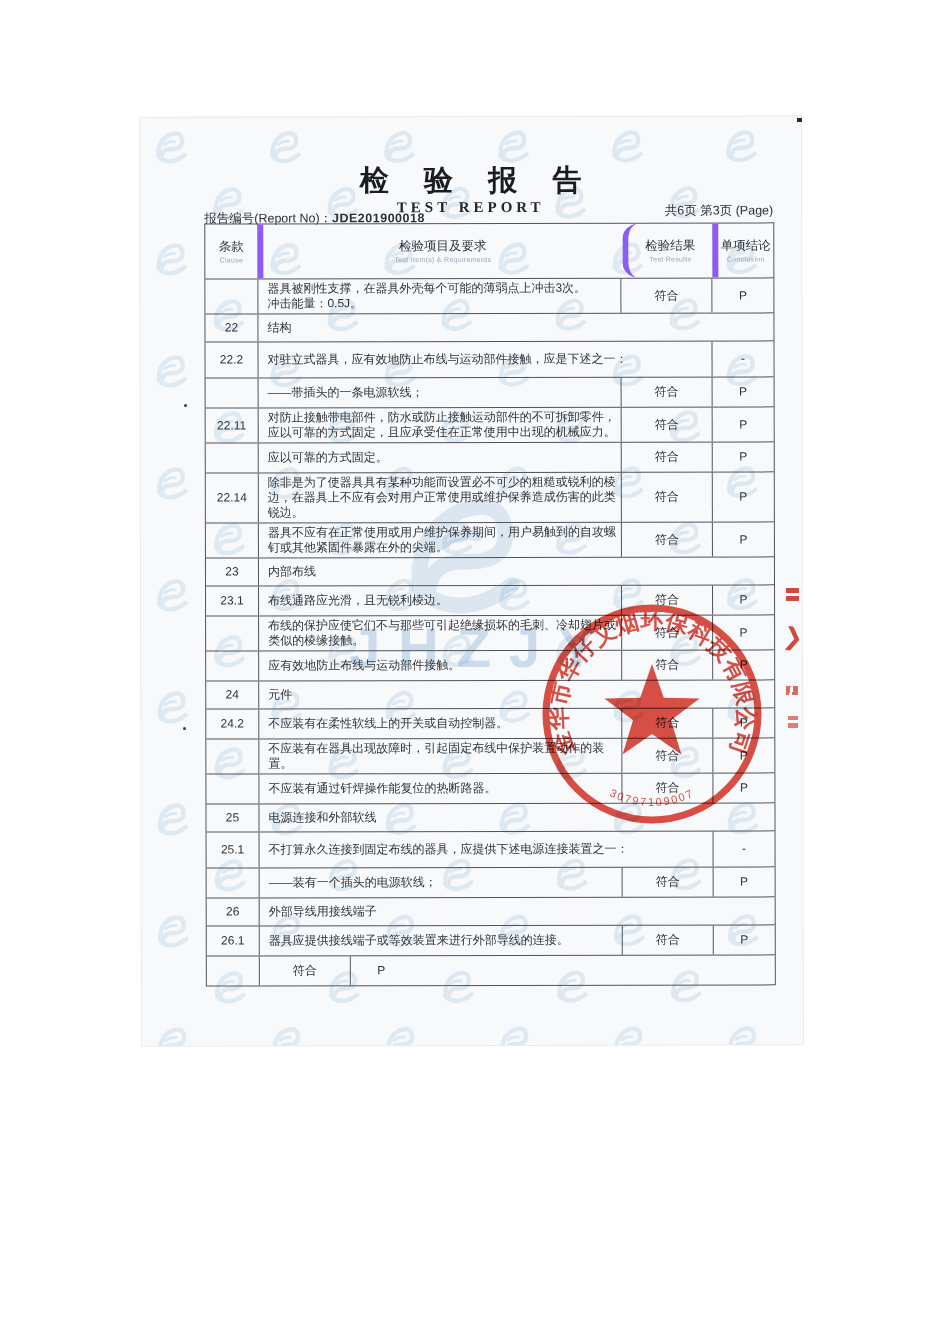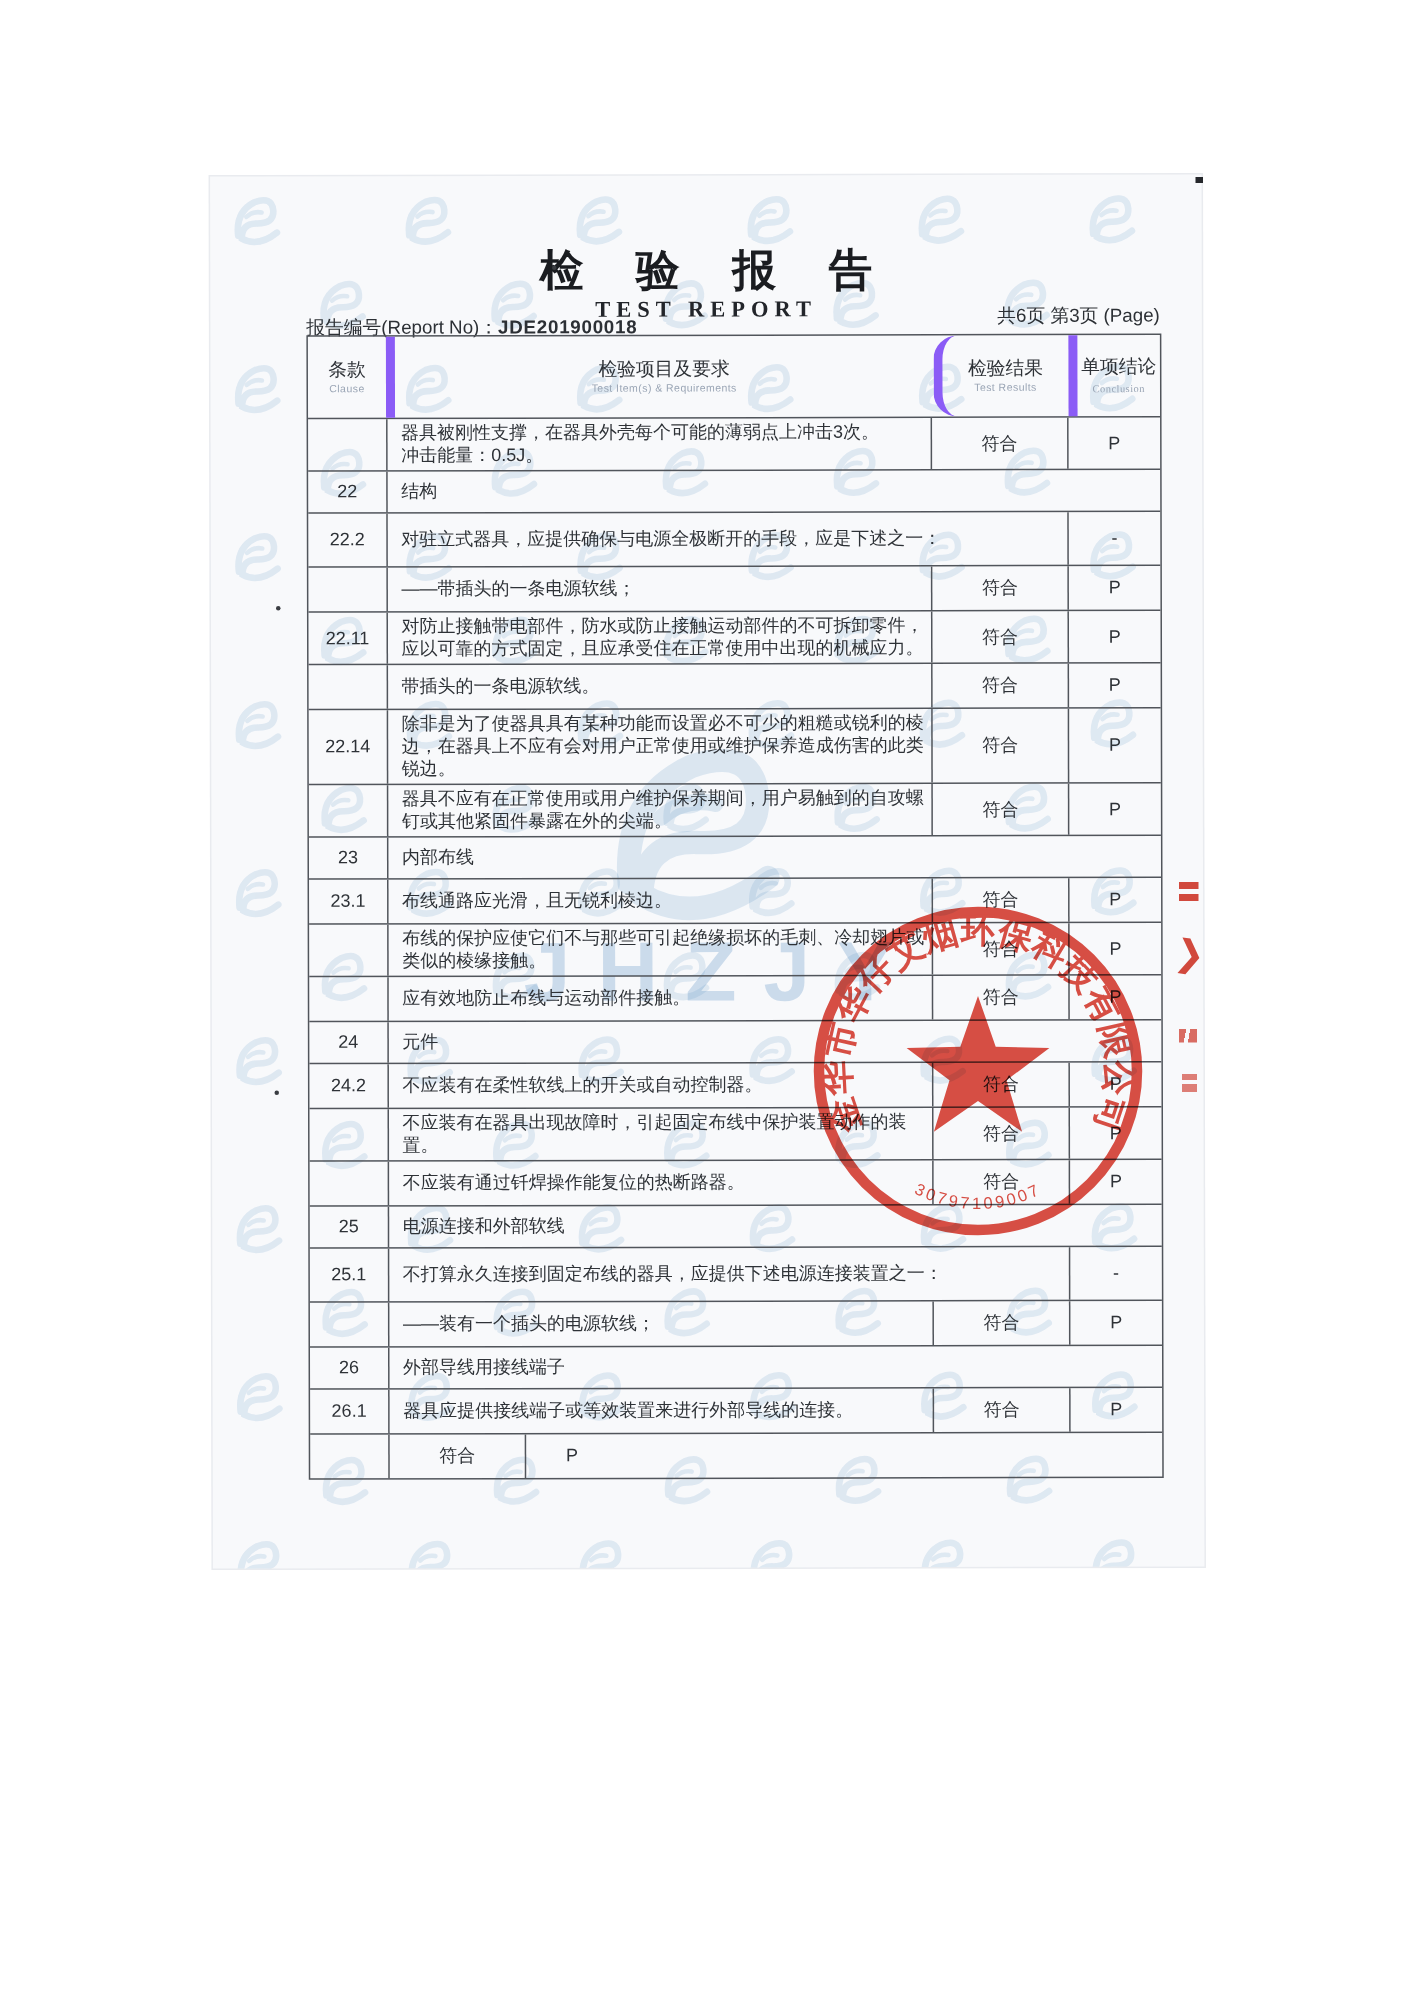--- a/index.html
+++ b/index.html
@@ -53,21 +53,21 @@
   .thead{display:flex;min-height:54px;}
   .hcell{
     display:flex;flex-direction:column;align-items:center;justify-content:center;
     padding:3px 2px;text-align:center;
   }
   .hcell .cn{font-size:12.5px;color:#2e3237;line-height:1.25;}
   .hcell .en{font-size:7px;color:#9aa5b5;margin-top:2px;letter-spacing:.3px;}
   .col-clause{width:48px;flex:none;}
   .col-item{flex:1;}
   .col-result{width:80px;flex:none;border-radius:16px;}
-  .col-conclusion{width:51px;flex:none;font-family:Liberation Serif, serif;}
+  .col-conclusion{width:51px;flex:none;}
   .hcell + .hcell{border-left:6px solid #8b5cf6;}
   .trow{display:flex;border-top:1px solid #51555b;min-height:29px;}
   .trow.section{min-height:27px;}
   .trow.req{min-height:35px;}
   .cell{
     display:flex;align-items:center;padding:2px 5px;
     font-size:12px;color:#2e3237;line-height:1.25;
   }
   .cell.clause{width:48px;flex:none;justify-content:center;padding:2px 2px;}
   .cell.item{flex:1;padding-left:9px;white-space:pre-line;border-left:1px solid #51555b;}
@@ -612,42 +612,42 @@
   </div>
 
   <div class="trow section">
     <div class="cell clause">22</div>
     <div class="cell item">结构</div>
 
   </div>
 
   <div class="trow req">
     <div class="cell clause">22.2</div>
-    <div class="cell item">对驻立式器具，应提供确保与电源全极断开的手段，应是下述之一：</div>
+    <div class="cell item">对驻立式器具，应有效地防止布线与运动部件接触，应是下述之一：</div>
 
     <div class="cell conclusion">-</div>
   </div>
 
   <div class="trow normal">
     <div class="cell clause"></div>
     <div class="cell item">——带插头的一条电源软线；</div>
     <div class="cell result">符合</div>
     <div class="cell conclusion">P</div>
   </div>
 
   <div class="trow normal">
     <div class="cell clause">22.11</div>
     <div class="cell item">对防止接触带电部件，防水或防止接触运动部件的不可拆卸零件，应以可靠的方式固定，且应承受住在正常使用中出现的机械应力。</div>
     <div class="cell result">符合</div>
     <div class="cell conclusion">P</div>
   </div>
 
   <div class="trow normal">
     <div class="cell clause"></div>
-    <div class="cell item">带插头的一条电源软线。</div>
+    <div class="cell item">应以可靠的方式固定。</div>
     <div class="cell result">符合</div>
     <div class="cell conclusion">P</div>
   </div>
 
   <div class="trow normal">
     <div class="cell clause">22.14</div>
     <div class="cell item">除非是为了使器具具有某种功能而设置必不可少的粗糙或锐利的棱边，在器具上不应有会对用户正常使用或维护保养造成伤害的此类锐边。</div>
     <div class="cell result">符合</div>
     <div class="cell conclusion">P</div>
   </div>

